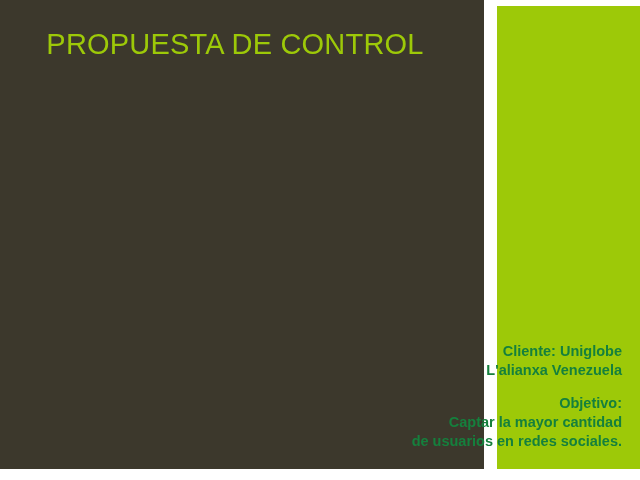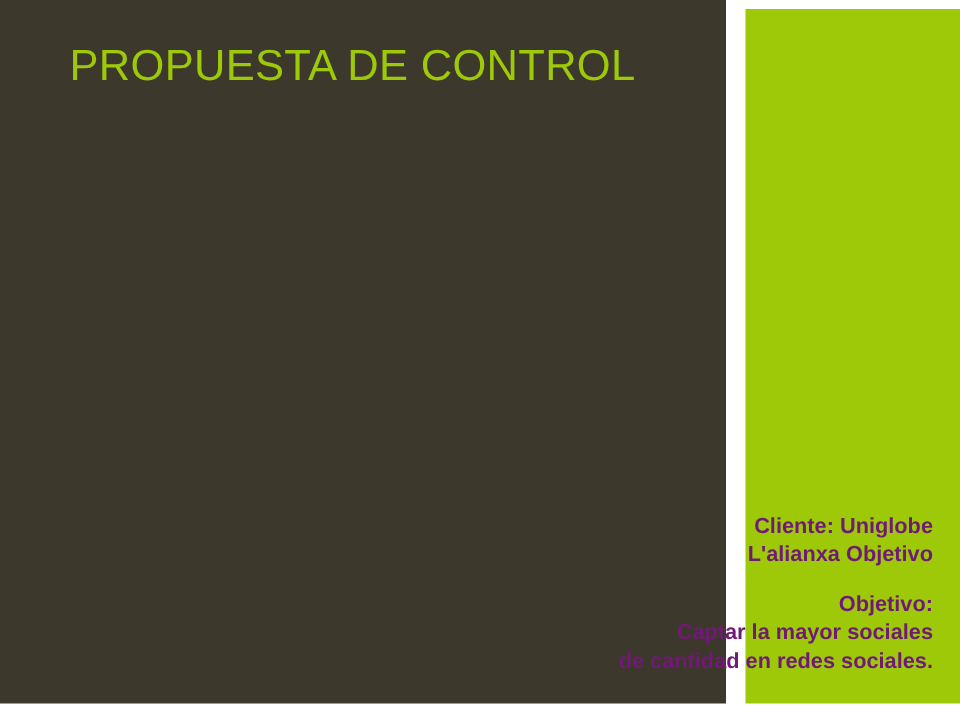--- a/index.html
+++ b/index.html
@@ -55,21 +55,21 @@
     display: block;
     white-space: nowrap;
   }
   
   .info {
     position: absolute;
     right: 18px;
     top: 342px;
     width: 380px;
     text-align: right;
-    color: #701a75;
+    color: #15803d;
     font-size: 14.5px;
     line-height: 19px;
     font-weight: bold;
   }
   .info .group {
     display: block;
   }
   .info .group + .group {
     margin-top: 14px;
     text-align: right;
@@ -87,22 +87,22 @@
   <div class="dark-panel"></div>
   <div class="green-bar"></div>
 
   <div class="title">
     <span class="line">PROPUESTA DE CONTROL</span>
   </div>
 
   <div class="info">
     <span class="group">
       <span class="line">Cliente: Uniglobe</span>
-      <span class="line">L'alianxa Objetivo</span>
+      <span class="line">L'alianxa Venezuela</span>
     </span>
     <span class="group">
       <span class="line">Objetivo:</span>
-      <span class="line">Captar la mayor sociales</span>
-      <span class="line">de cantidad en redes sociales.</span>
+      <span class="line">Captar la mayor cantidad</span>
+      <span class="line">de usuarios en redes sociales.</span>
     </span>
   </div>
 
 </div>
 
 </body></html>

